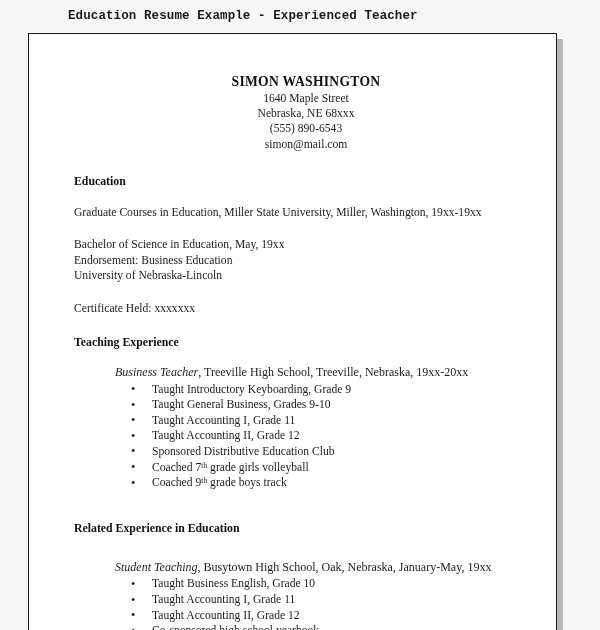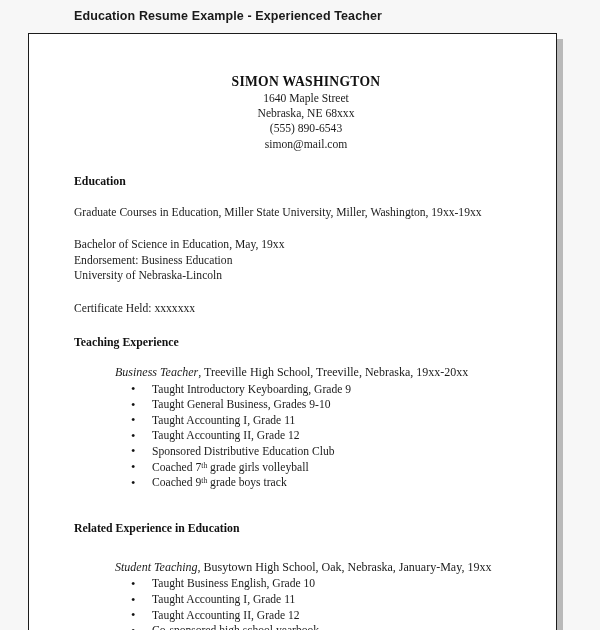--- a/index.html
+++ b/index.html
@@ -9,23 +9,23 @@
   body {
     width: 600px;
     height: 630px;
     background: #f7f7f7;
     font-family: "Liberation Serif", serif;
     overflow: hidden;
   }
 
   #page-title {
     position: absolute;
-    left: 30px;
+    left: 24px;
     top: 9px;
-    font-family: Liberation Sans, sans-serif;
+    font-family: Liberation Mono, monospace;
     font-size: 12.5px;
     font-weight: bold;
     color: #1a1a1a;
     letter-spacing: 0.1px;
     white-space: nowrap;
     padding-left: 44px;
   }
 
   #doc-shadow {
     position: absolute;

